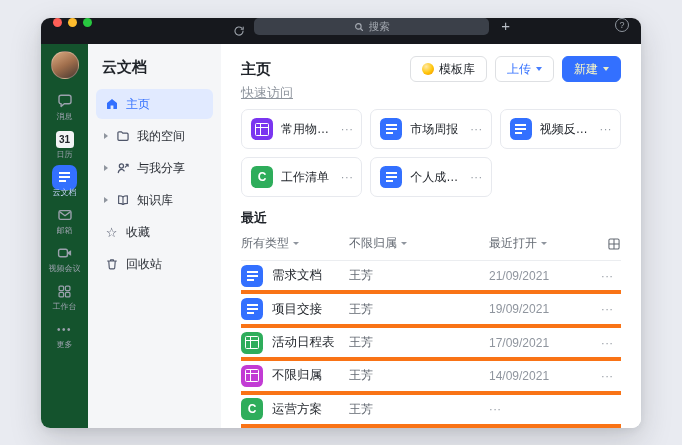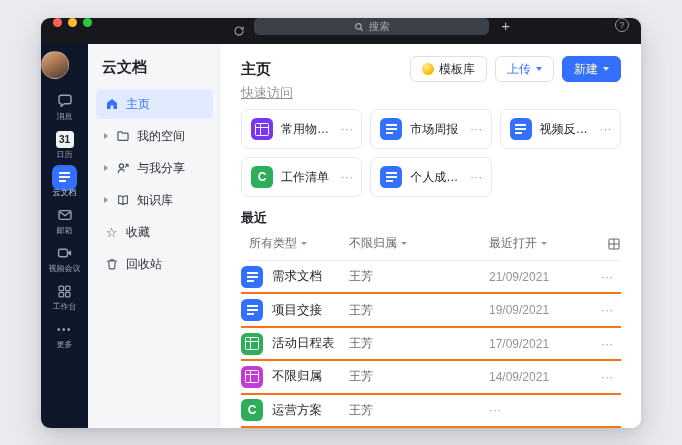--- a/index.html
+++ b/index.html
@@ -25,21 +25,21 @@
   .tb-icon{ color:#9aa0a8; display:flex; align-items:center; margin-right:9px; cursor:pointer; }
   .searchpill { width:235px; height:17px; background:#3b4049; border-radius:5px;
     color:#a6abb3; font-size:10.5px; display:flex; align-items:center; justify-content:center; gap:5px; cursor:text; }
   .searchpill svg{ display:block; }
   .tb-plus { color:#b9bec6; font-size:15px; line-height:1; margin-left:12px; cursor:pointer; }
   .tb-help { width:14px; height:14px; border:1.2px solid #8f959e; border-radius:50%;
     color:#9aa0a8; font-size:9px; display:flex; align-items:center; justify-content:center; margin-right:12px; cursor:pointer; }
   
   .winbody { flex:1; display:flex; min-height:0; }
   
-  .appbar { width:47px; background:#0f172a; display:flex; flex-direction:column; padding-top:7px; flex:none; }
+  .appbar { width:47px; background:#14532d; display:flex; flex-direction:column; align-items:center; padding-top:7px; flex:none; }
   .avatar { width:28px; height:28px; border-radius:50%; flex:none; cursor:pointer;
     background:linear-gradient(150deg,#d8a77e 5%,#a06e4c 50%,#453730 100%);
     border:1px solid rgba(255,255,255,.25); margin-bottom:8px; }
   .app-item { display:flex; flex-direction:column; align-items:center; gap:3px; padding:5px 0 4px; width:100%; cursor:pointer; }
   .app-ic { height:18px; display:flex; align-items:center; justify-content:center; color:#9ba1ad; }
   .app-lb { font-size:8px; line-height:1; color:#9ba1ad; }
   .app-item.active .app-lb { color:#c8d6ff; }
   .cal { width:18px; height:17px; background:#f2f3f5; border-radius:3.5px; color:#1f2329;
     font-size:10px; font-weight:700; display:flex; align-items:center; justify-content:center; }
   .docsq { width:25px; height:25px; background:#3370ff; border-radius:7px; display:flex; align-items:center; justify-content:center; }
@@ -90,26 +90,26 @@
   [data-icon="bitable"]::before,[data-icon="bitable-magenta"]::before,[data-icon="sheet"]::before{
     content:""; width:12px; height:11px; border:1.5px solid #fff; border-radius:1.5px;
     background-image:linear-gradient(#fff,#fff),linear-gradient(#fff,#fff);
     background-size:100% 1.3px,1.3px 100%; background-position:0 3px,3.5px 0; background-repeat:no-repeat;}
   [data-icon="clist"]{background:#2ead5b}
   [data-icon="clist"]::before{content:"C"; color:#fff; font-size:12px; font-weight:800; line-height:1;}
   
   .recent { margin-top:12px; flex:1; min-height:0; display:flex; flex-direction:column; }
   .recent-heading { font-size:13px; font-weight:700; margin:0 0 8px; }
   .row-grid { display:grid; grid-template-columns:minmax(0,1fr) 140px 112px 20px; align-items:center; }
-  .table-head { padding-bottom:8px; border-bottom:1px solid #ebedf0; color:#646a73; font-size:12px;margin-left:8px; }
+  .table-head { padding-bottom:8px; border-bottom:1px solid #ebedf0; color:#646a73; font-size:12px; }
   .filter { display:inline-flex; align-items:center; gap:4px; cursor:pointer; }
   .fcaret { width:0; height:0; border-left:3px solid transparent; border-right:3px solid transparent;
     border-top:3.8px solid #8f959e; }
   .grid-btn { color:#646a73; display:flex; justify-content:flex-end; cursor:pointer; }
-  .t-row { height:35px; border-bottom:2px solid #f97316; font-size:12px; cursor:pointer; }
+  .t-row { height:35px; border-bottom:4px solid #f97316; font-size:12px; cursor:pointer; }
   .name-cell { display:flex; align-items:center; gap:9px; min-width:0; color:#1f2329; font-size:12.5px; }
   .name-cell .nm { white-space:nowrap; overflow:hidden; text-overflow:ellipsis; }
   .owner-cell { color:#646a73; }
   .date-cell { color:#8f959e; }
   svg { flex:none; }
 </style>
 </head>
 <body>
 
 <div class="window">

